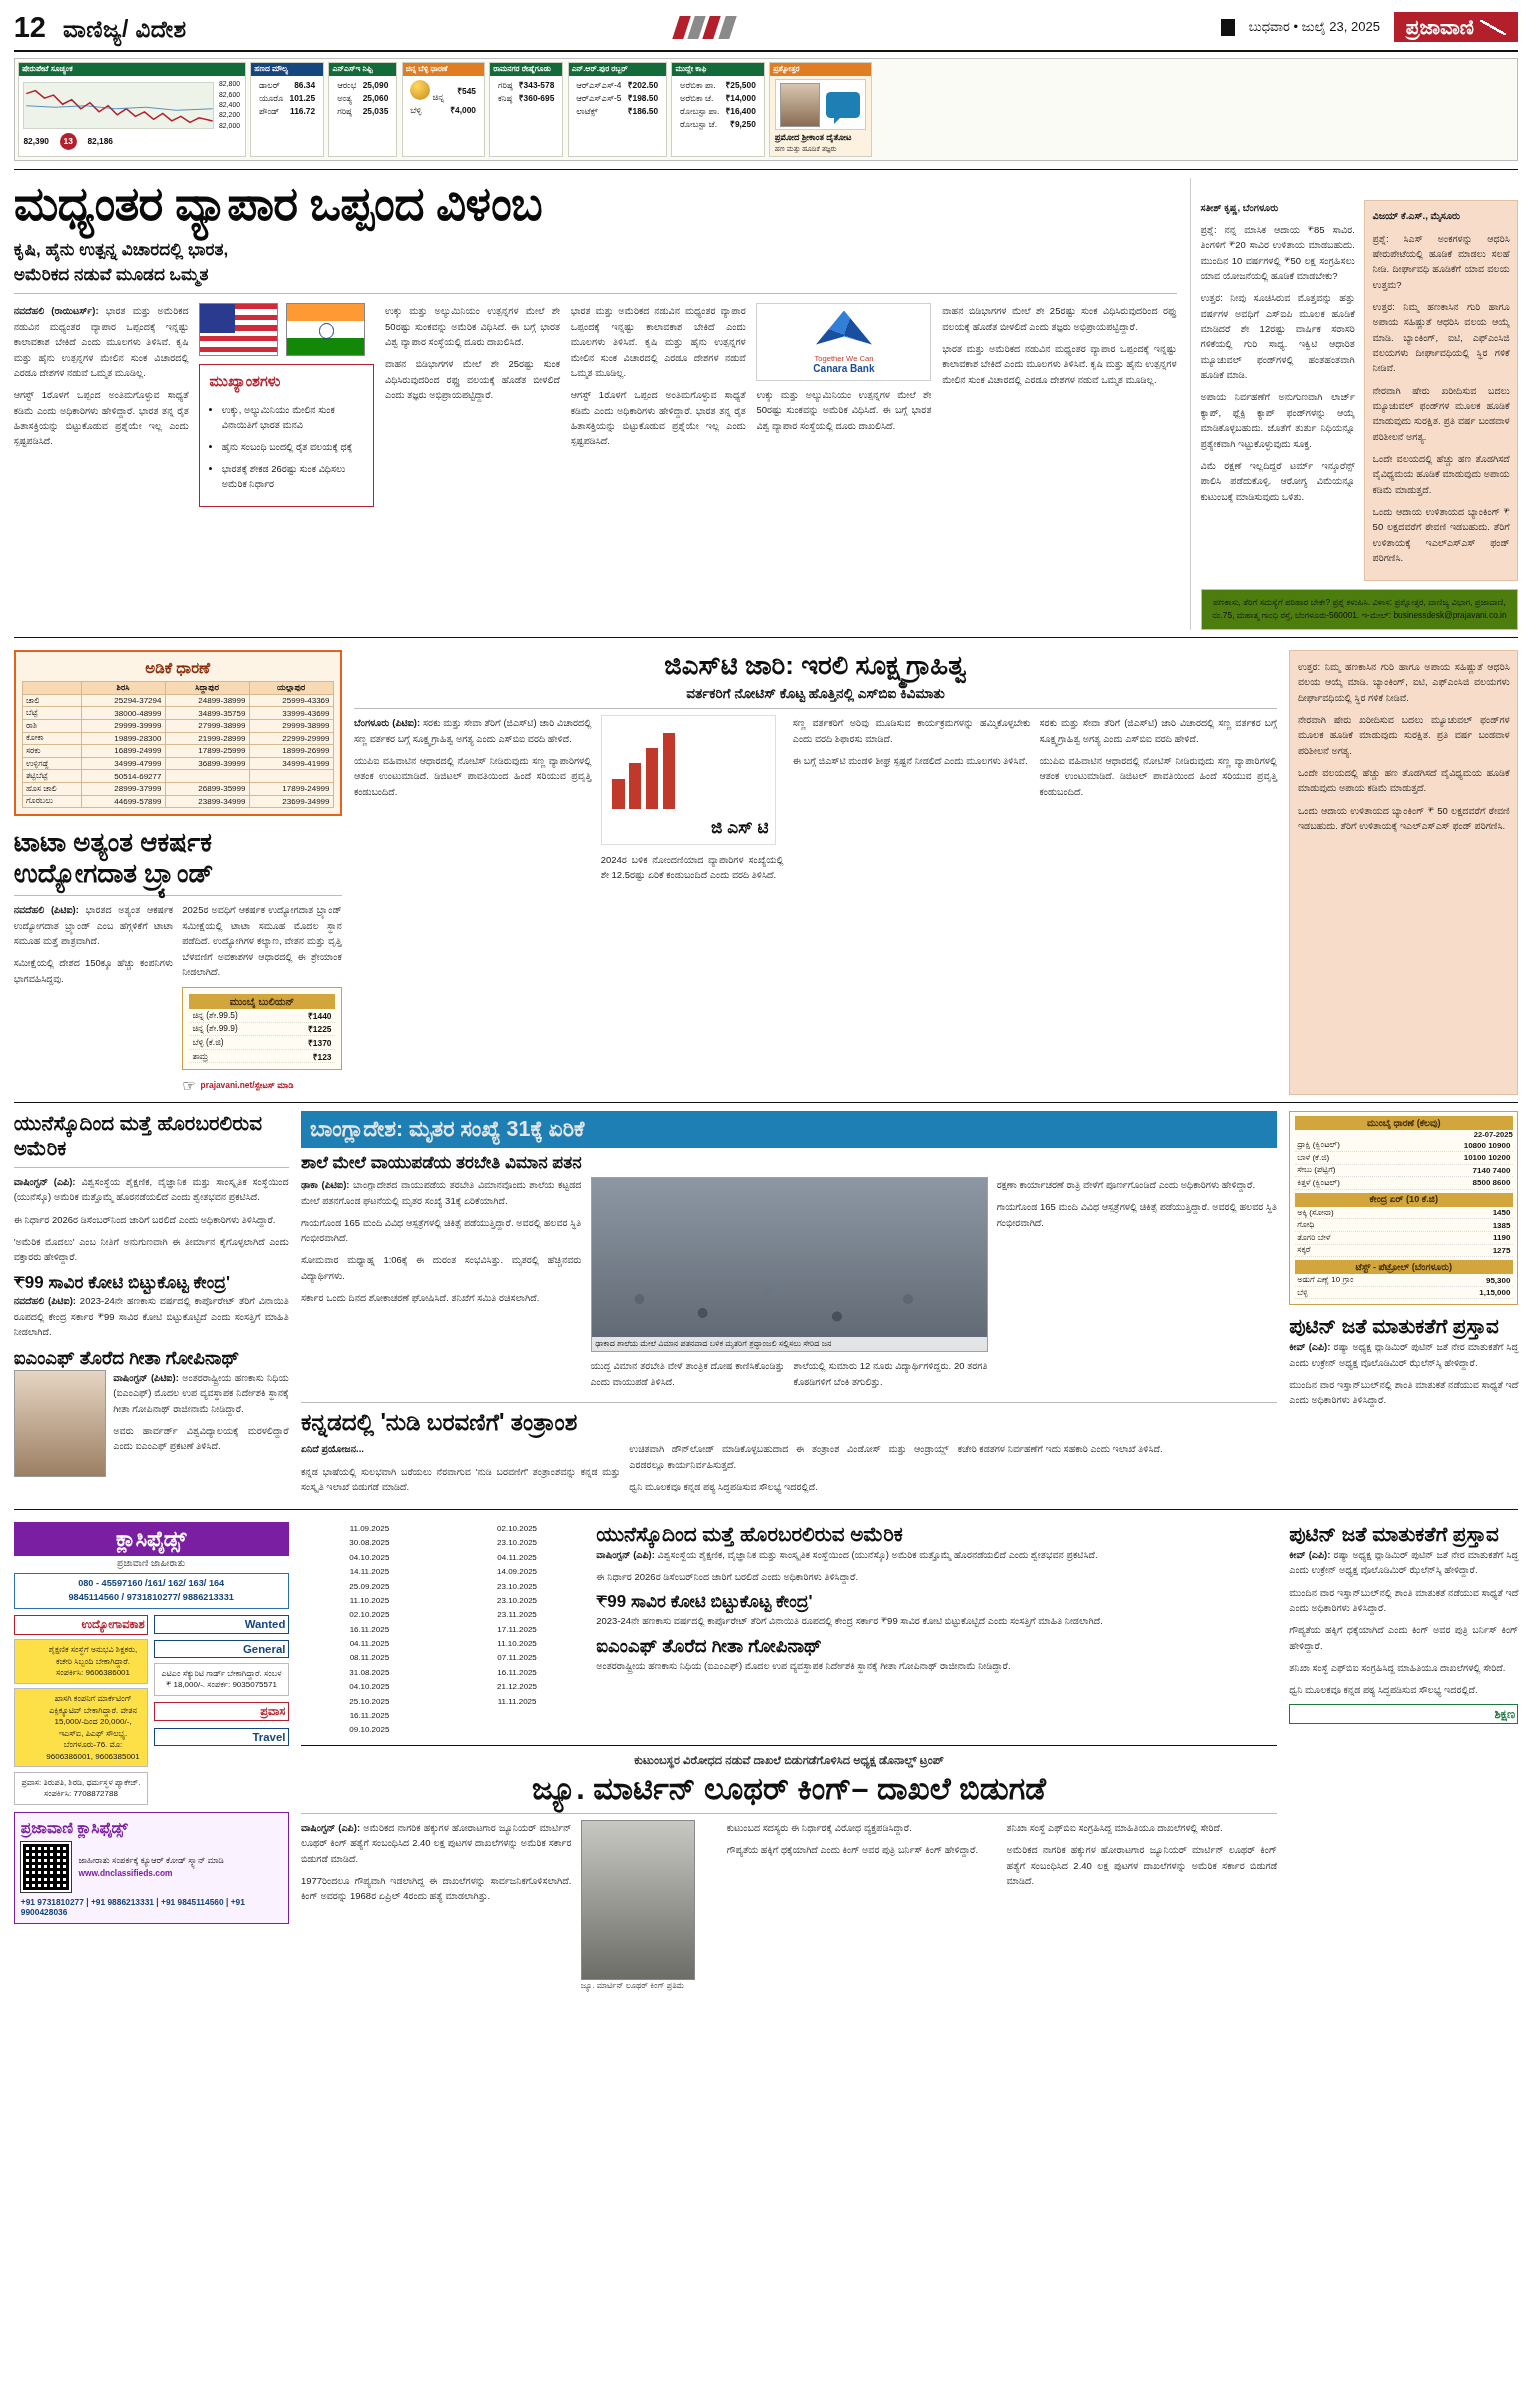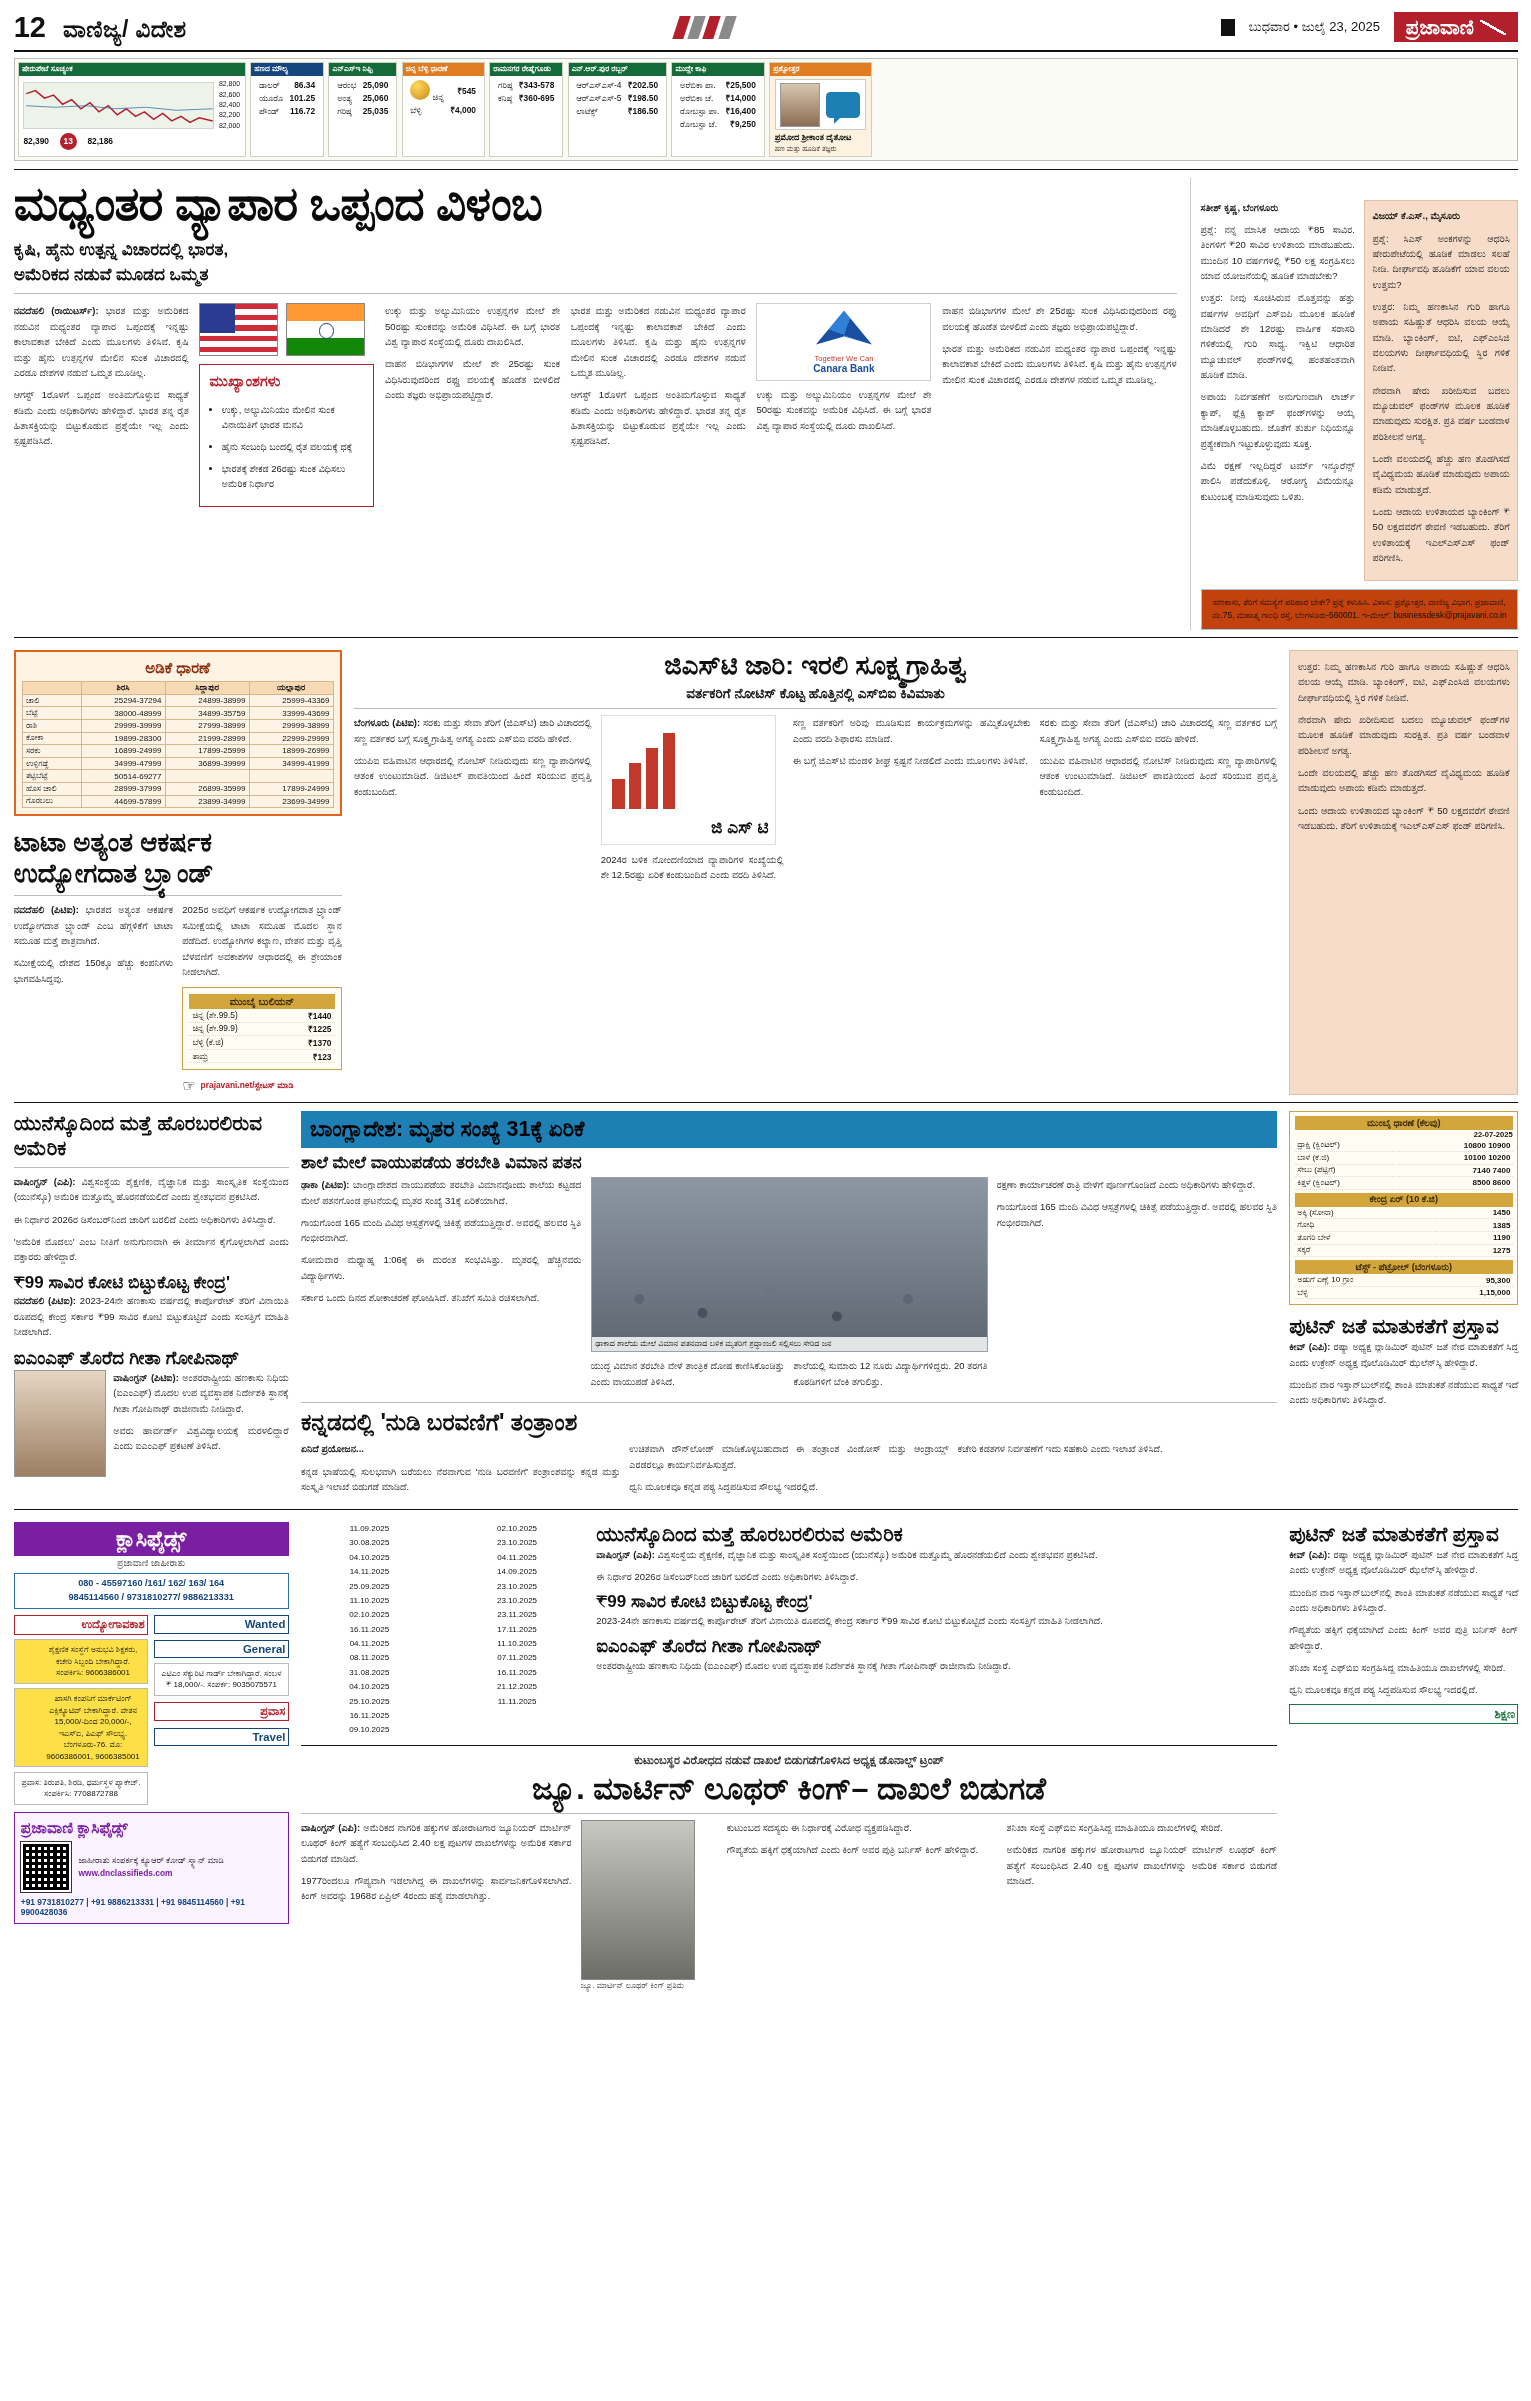--- a/index.html
+++ b/index.html
@@ -97,21 +97,21 @@
 
   .h2 { font-size:26px; font-weight:bold; line-height:1.2; }
   .h3 { font-size:20px; font-weight:bold; line-height:1.25; }
   .kicker { font-size:11.4px; font-weight:bold; color:#333; }
 
   .gst-art { width:175px; height:130px; background:#fff; border:0.8px solid #ddd; position:relative; }
   .gst-bars { position:absolute; left:10.7px; bottom:35px; display:flex; align-items:flex-end; gap:4.6px; }
   .gst-bars i { display:block; width:12.2px; background:#c0392b; }
   .gst-label { position:absolute; right:6.1px; bottom:6.1px; font-size:17px; font-weight:bold; color:#111; }
 
-  .blueband { background:#1e7fb5; color:#000000; font-weight:bold; font-size:21.4px; padding:6.1px 9.2px; }
+  .blueband { background:#1e7fb5; color:#e5e5e5; font-weight:bold; font-size:21.4px; padding:6.1px 9.2px; }
   .imgph { background:#b9c2cb; border:0.8px solid #98a2ac; position:relative; overflow:hidden; }
   .imgph .cap { position:absolute; left:0; right:0; bottom:0; background:rgba(255,255,255,.82); font-size:8px; padding:2.3px 3.8px; }
   .crowd { background:
      radial-gradient(circle at 12% 70%, #5a6472 4.6px, transparent 5.3px),
      radial-gradient(circle at 28% 78%, #49515e 4.6px, transparent 5.3px),
      radial-gradient(circle at 45% 66%, #6b7583 4.6px, transparent 5.3px),
      radial-gradient(circle at 62% 80%, #474f5b 4.6px, transparent 5.3px),
      radial-gradient(circle at 80% 70%, #5e6875 4.6px, transparent 5.3px),
      linear-gradient(#8d97a3,#5d6671); }
 
@@ -137,21 +137,21 @@
 
   .portrait { width:92px; height:107px; background:linear-gradient(#e6d5c3,#9c7f63); border:0.8px solid #999; }
   .statue { width:114px; height:160px; background:linear-gradient(#c8c8c2,#6d6d68); border:0.8px solid #888; }
 
   .mktbox { border:0.8px solid #caa24a; background:#fffdf3; padding:4.6px; }
   .mktbox .t { background:#d2a63c; color:#3a2a06; font-weight:bold; text-align:center; font-size:9.2px; padding:1.5px; }
   .mktbox table { width:100%; border-collapse:collapse; font-size:8px; }
   .mktbox td { padding:0.8px 2.3px; border-bottom:0.8px dotted #ddd; }
   .mktbox td.n { text-align:right; font-weight:bold; }
 
-  .footer-note { background:#c2410c; border:0.8px solid #9ec9d8; font-size:8.4px; padding:6.1px; text-align:center; line-height:1.6; margin-top:7.6px; }
+  .footer-note { background:#4d7c0f; border:0.8px solid #9ec9d8; font-size:8.4px; padding:6.1px; text-align:center; line-height:1.6; margin-top:7.6px; }
   .pointer { font-size:15.3px; }
   small.cap-note { font-size:8px; color:#333; line-height:1.45; display:block; }
 </style>
 </head>
 <body>
 
 <div class="page">
 
   <div class="masthead">
     <div class="mh-left">

